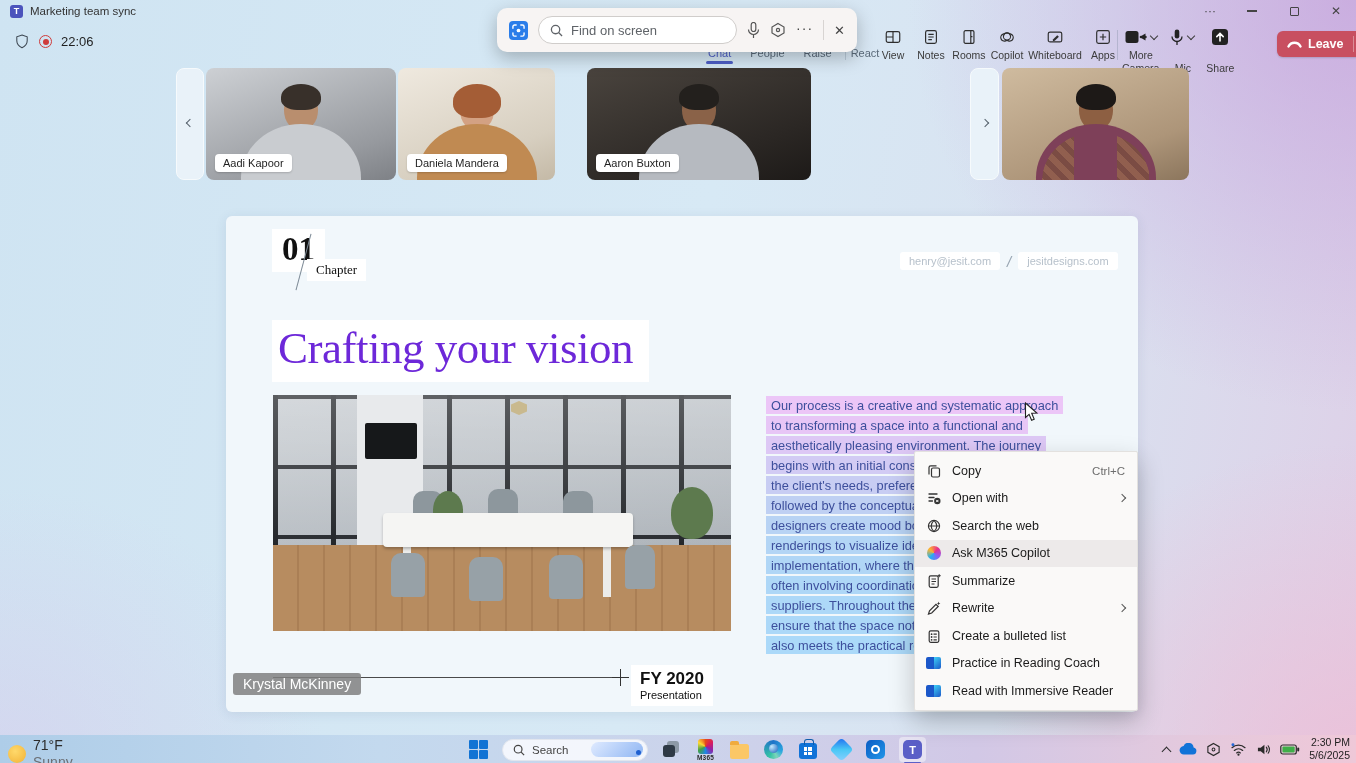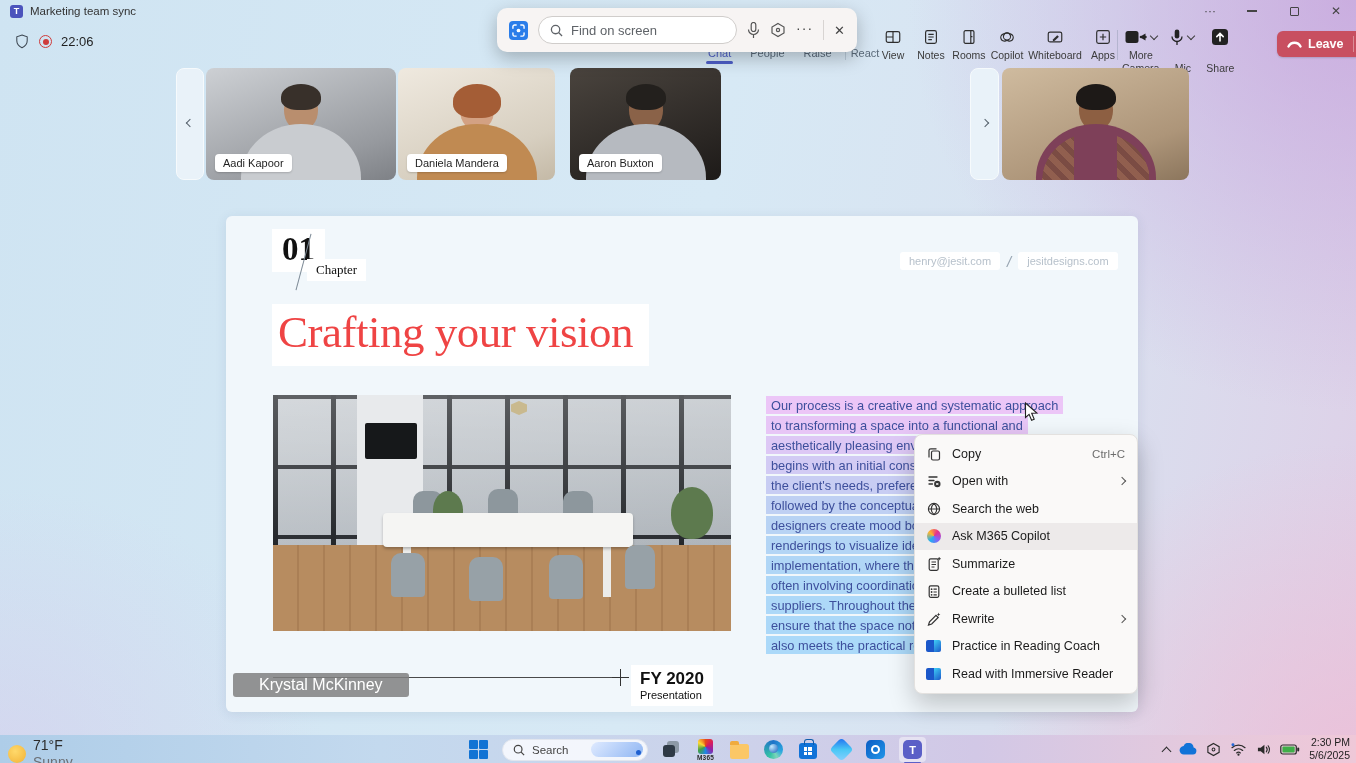--- a/index.html
+++ b/index.html
@@ -73,21 +73,21 @@
   .t5 .head{background:#8d5f42}.t5 .hair{background:#1d1917}.t5 .torso{background:#7e4059}
   .t5 .torso::after{content:"";position:absolute;inset:8px 6px 0 6px;background:repeating-linear-gradient(45deg,rgba(160,120,70,.55) 0 6px,rgba(120,85,50,.55) 6px 12px);border-radius:50% 50% 0 0/90% 90% 0 0;-webkit-mask:linear-gradient(#000 0 0) left/30% 100% no-repeat,linear-gradient(#000 0 0) right/30% 100% no-repeat;mask:linear-gradient(#000 0 0) left/30% 100% no-repeat,linear-gradient(#000 0 0) right/30% 100% no-repeat;}
   
   .slide{position:absolute;left:226px;top:216px;width:912px;height:496px;background:#f1f7fb;border-radius:6px;box-shadow:0 2px 12px rgba(40,70,110,.10);}
   .chap-num{position:absolute;left:272px;top:229px;background:#fff;padding:2px 10px 4px;font-family:"Liberation Serif",serif;font-weight:bold;font-size:33px;color:#111;}
   .chap-slash{position:absolute;left:303px;top:233px;width:1px;height:58px;background:#7d8globals;background:#7d8a96;transform:rotate(15deg);}
   .chap-label{position:absolute;left:307px;top:259px;background:#fff;padding:3px 9px;font-family:"Liberation Serif",serif;font-size:13px;color:#111;}
   .emails{position:absolute;left:900px;top:252px;display:flex;align-items:center;gap:7px;}
   .email-pill{background:#fff;border-radius:3px;padding:3px 9px;font-size:11px;color:#b7c1cb;}
   .email-sep{color:#97a4b1;font-size:15px;font-style:italic;}
-  .slide-title{position:absolute;left:272px;top:304px;background:#fff;padding:2px 16px 8px 6px;font-family:"Liberation Serif",serif;font-size:45px;color:#ef4444;letter-spacing:-.5px;}
+  .slide-title{position:absolute;left:272px;top:320px;background:#fff;padding:2px 16px 8px 6px;font-family:"Liberation Serif",serif;font-size:45px;color:#6d28d9;letter-spacing:-.5px;}
   
   .photo{position:absolute;left:273px;top:395px;width:458px;height:236px;background:#e2e5e7;overflow:hidden;}
   .ph-win{position:absolute;left:0;top:0;width:100%;height:152px;background:
       linear-gradient(rgba(255,255,255,.25),rgba(255,255,255,0)),
       repeating-linear-gradient(90deg,#23262a 0 5px,transparent 5px 58px),
       repeating-linear-gradient(#2a2d31 0 4px,transparent 4px 70px),
       linear-gradient(165deg,#c7ccd1,#aeb4ba);}
   .ph-pillar{position:absolute;left:84px;top:0;width:66px;height:152px;background:#e8eaec;}
   .ph-tv{position:absolute;left:92px;top:28px;width:52px;height:36px;background:#16181a;border-radius:2px;}
   .ph-floor{position:absolute;left:0;bottom:0;width:100%;height:86px;background:repeating-linear-gradient(90deg,#b78c60 0 24px,#aa7f55 24px 26px),#b78c60;}
@@ -102,28 +102,28 @@
   .pline{display:table;font-size:12.8px;color:#3d4f9c;padding:1.5px 5px;margin-bottom:2px;white-space:nowrap;}
   .pline:nth-child(1){background:#ecc6f7}.pline:nth-child(2){background:#e7c6f6}
   .pline:nth-child(3){background:#ddc8f5}.pline:nth-child(4){background:#d2cbf4}
   .pline:nth-child(5){background:#c8cdf3}.pline:nth-child(6){background:#bfd0f3}
   .pline:nth-child(7){background:#b8d3f4}.pline:nth-child(8){background:#b3d5f5}
   .pline:nth-child(9){background:#b0d6f6}.pline:nth-child(10){background:#aed7f7}
   .pline:nth-child(11){background:#add8f8}.pline:nth-child(12){background:#acd8f8}
   .pline:nth-child(13){background:#abd9f9}
   
   .foot-line{position:absolute;left:273px;top:677px;width:339px;height:1px;background:#4a4a4a;}
-  .author-badge{position:absolute;left:233px;top:673px;background:rgba(128,128,128,.85);color:#fff;border-radius:3px;padding:3px 26px;font-size:16px;z-index:2;}
+  .author-badge{position:absolute;left:233px;top:673px;background:rgba(128,128,128,.85);color:#fff;border-radius:3px;padding:3px 10px;font-size:14px;z-index:2;}
   .cross-v{position:absolute;left:620px;top:669px;width:1px;height:17px;background:#333;}
   .cross-h{position:absolute;left:612px;top:677px;width:17px;height:1px;background:#333;}
   .fy-box{position:absolute;left:631px;top:665px;background:#fff;padding:3px 9px;line-height:1.25;}
   .fy-title{font-size:17px;font-weight:bold;color:#111;}
   .fy-sub{font-size:11px;color:#111;}
   
-  .ctx{position:absolute;left:914px;top:434px;width:224px;background:#faf9f8;border:1px solid #e3e1df;border-radius:8px;box-shadow:0 10px 26px rgba(0,0,0,.22);padding:5px 0;z-index:20;}
+  .ctx{position:absolute;left:914px;top:451px;width:224px;background:#faf9f8;border:1px solid #e3e1df;border-radius:2px;box-shadow:0 10px 26px rgba(0,0,0,.22);padding:5px 0;z-index:20;}
   .ctx-item{height:27.5px;display:flex;align-items:center;gap:10px;padding:0 12px 0 10px;font-size:12.5px;color:#1b1b1b;}
   .ctx-item.hl{background:#edeaea;}
   .ctx-icon{width:17px;display:flex;justify-content:center;flex:none;}
   .ctx-label{flex:1;white-space:nowrap;}
   .ctx-short{font-size:11.5px;color:#6d6d6d;}
   .ctx-sub{width:6px;height:6px;border-right:1.3px solid #555;border-top:1.3px solid #555;transform:rotate(45deg);}
   .copilot-ball{width:14px;height:14px;border-radius:50%;background:conic-gradient(from 40deg,#e8308a,#8b5cf6,#21b0f3,#ffb42a,#e8308a);}
   .book-icon{width:15px;height:12px;border-radius:2px;overflow:hidden;display:flex;}
   .book-icon i{flex:1}.book-icon i:first-child{background:#1b57c9}.book-icon i:last-child{background:linear-gradient(135deg,#3fd0f6,#1b57c9);}
   
@@ -359,21 +359,21 @@
       <div class="head"></div>
       <div class="torso"></div>
     <div class="name-badge">Aadi Kapoor</div>
   </div>
   <div class="tile t2" style="left:398px;width:157px;">
     <div class="hair"></div>
       <div class="head"></div>
       <div class="torso"></div>
     <div class="name-badge">Daniela Mandera</div>
   </div>
-  <div class="tile t3" style="left:570px;width:151px;">
+  <div class="tile t3" style="left:587px;width:224px;">
     <div class="hair"></div>
       <div class="head"></div>
       <div class="torso"></div>
     <div class="name-badge">Aaron Buxton</div>
   </div>
   <div class="strip-nav" style="left:970px;width:29px;">
       <i class="chev" style="transform:rotate(-45deg)"></i>
     </div>
   <div class="tile t5" style="left:1002px;width:187px;">
     <div class="hair"></div>
@@ -490,42 +490,42 @@
               <path d="M5.5 6h4.5M5.5 8.5h4.5M5.5 11h3"></path>
             </g>
             <path d="M13.2 1.2v3M11.7 2.7h3" stroke="#333" stroke-width="1"></path>
           </svg>
         </span>
       <span class="ctx-label">Summarize</span>
     </div>
     <div class="ctx-item">
       <span class="ctx-icon">
           <svg width="16" height="16" viewBox="0 0 16 16">
+            <path d="M2.5 14l1-3.2L10 4.3l2.2 2.2-6.5 6.5z" fill="none" stroke="#333" stroke-width="1.2"></path>
+            <path d="M12.6 1.6l.5 1.3 1.3.5-1.3.5-.5 1.3-.5-1.3-1.3-.5 1.3-.5z" fill="#333"></path>
+          </svg>
+        </span>
+      <span class="ctx-label">Rewrite</span>
+      <span class="ctx-sub"></span>
+    </div>
+    <div class="ctx-item">
+      <span class="ctx-icon">
+          <svg width="16" height="16" viewBox="0 0 16 16">
             <g fill="none" stroke="#333" stroke-width="1.2">
               <rect x="3.2" y="2.8" width="9.6" height="11.5" rx="1.5"></rect>
               <path d="M7.5 6.2h3.3M7.5 9h3.3M7.5 11.8h3.3"></path>
             </g>
             <g fill="#333">
               <circle cx="5.6" cy="6.2" r=".9"></circle>
               <circle cx="5.6" cy="9" r=".9"></circle>
               <circle cx="5.6" cy="11.8" r=".9"></circle>
             </g>
           </svg>
         </span>
       <span class="ctx-label">Create a bulleted list</span>
-    </div>
-    <div class="ctx-item">
-      <span class="ctx-icon">
-          <svg width="16" height="16" viewBox="0 0 16 16">
-            <path d="M2.5 14l1-3.2L10 4.3l2.2 2.2-6.5 6.5z" fill="none" stroke="#333" stroke-width="1.2"></path>
-            <path d="M12.6 1.6l.5 1.3 1.3.5-1.3.5-.5 1.3-.5-1.3-1.3-.5 1.3-.5z" fill="#333"></path>
-          </svg>
-        </span>
-      <span class="ctx-label">Rewrite</span>
-      <span class="ctx-sub"></span>
     </div>
     <div class="ctx-item">
       <span class="ctx-icon">
           <span class="book-icon">
             <i></i>
             <i></i>
           </span>
         </span>
       <span class="ctx-label">Practice in Reading Coach</span>
     </div>

